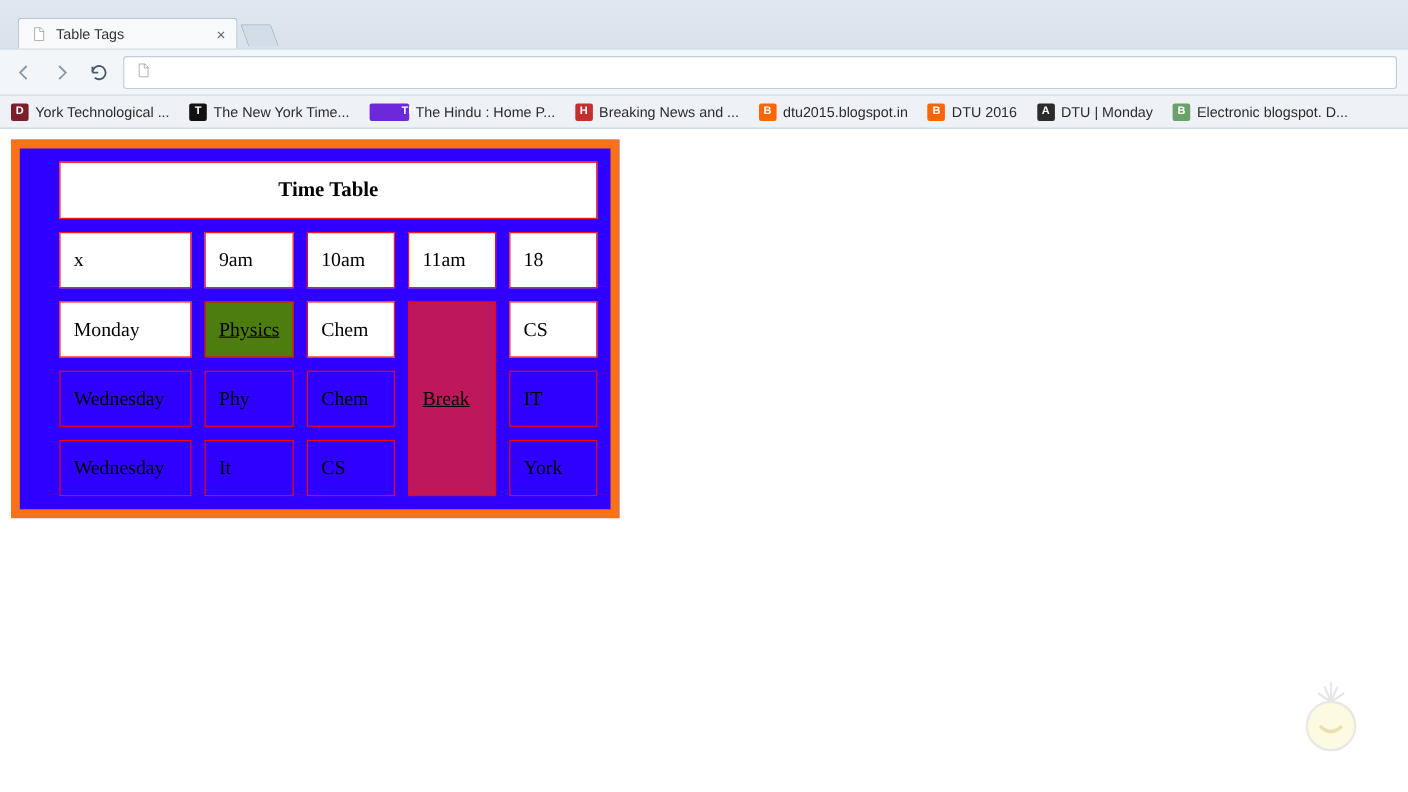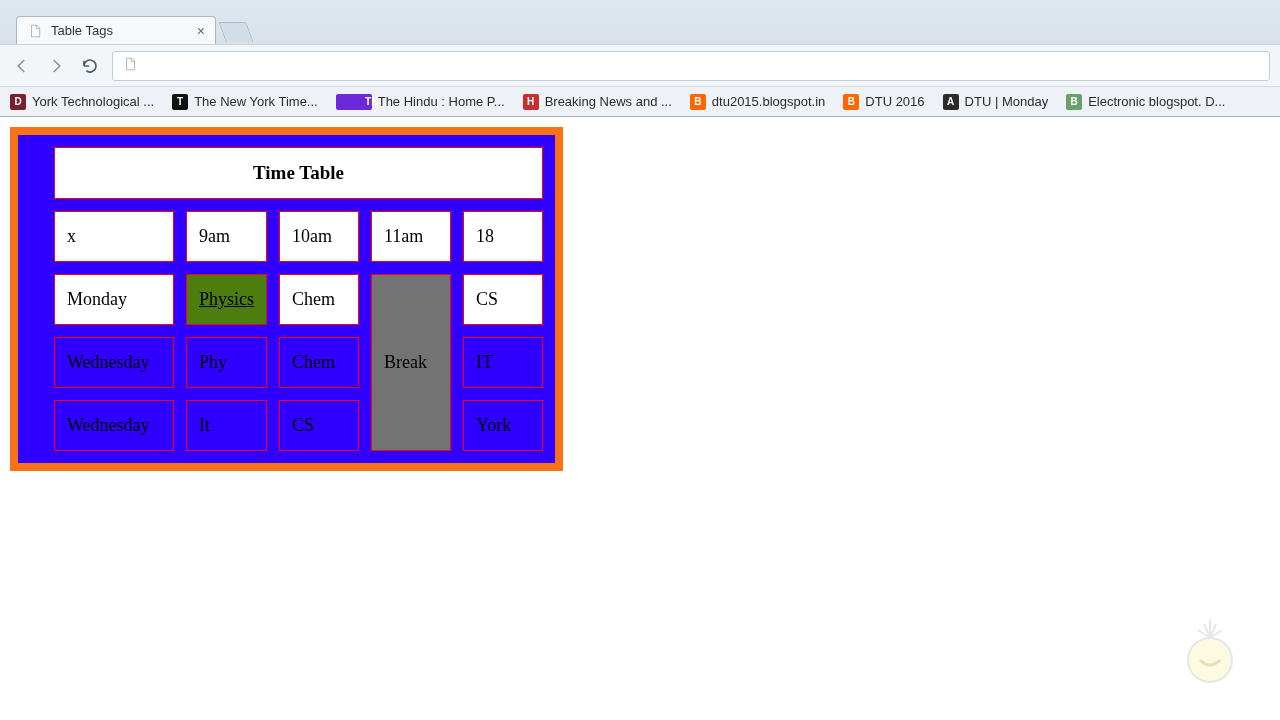--- a/index.html
+++ b/index.html
@@ -141,21 +141,21 @@
     padding: 14px;
   }
   .tt td.sel {
     background: #4d7c0f;
     text-decoration: underline;
   }
   .tt tr.hidden-row td:not(.span) {
     background: #2f00ff;
     color: #000;
   }
-  .tt td.span { background: #737373; }
+  .tt td.span { background: #be185d; text-decoration: underline; }
 
   
   .wm {
     position: fixed;
     right: 20px;
     bottom: 20px;
     width: 100px; height: 100px;
     opacity: 0.35;
   }
   .wm svg { width:100%; height:100%; }

